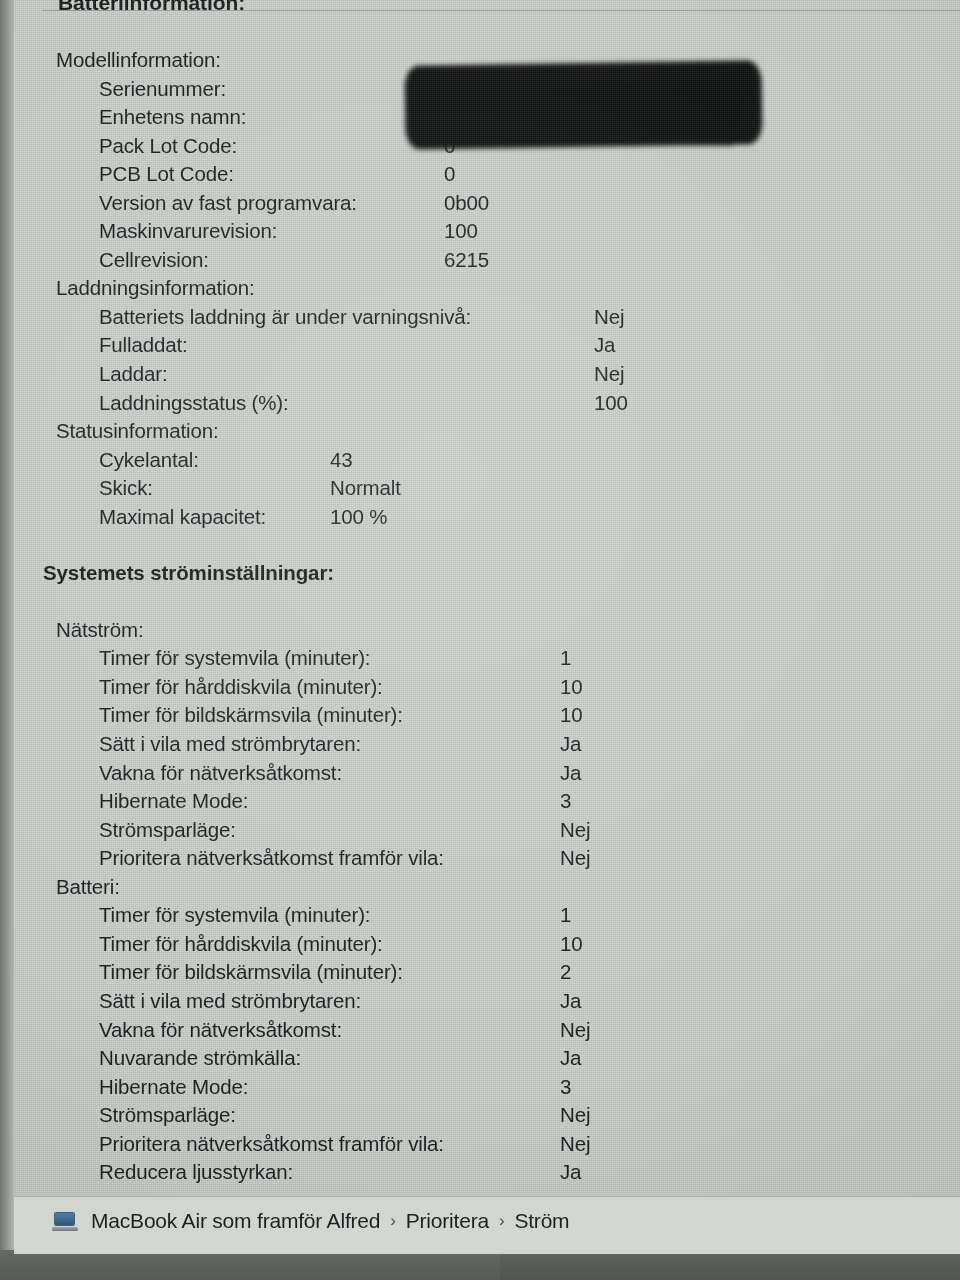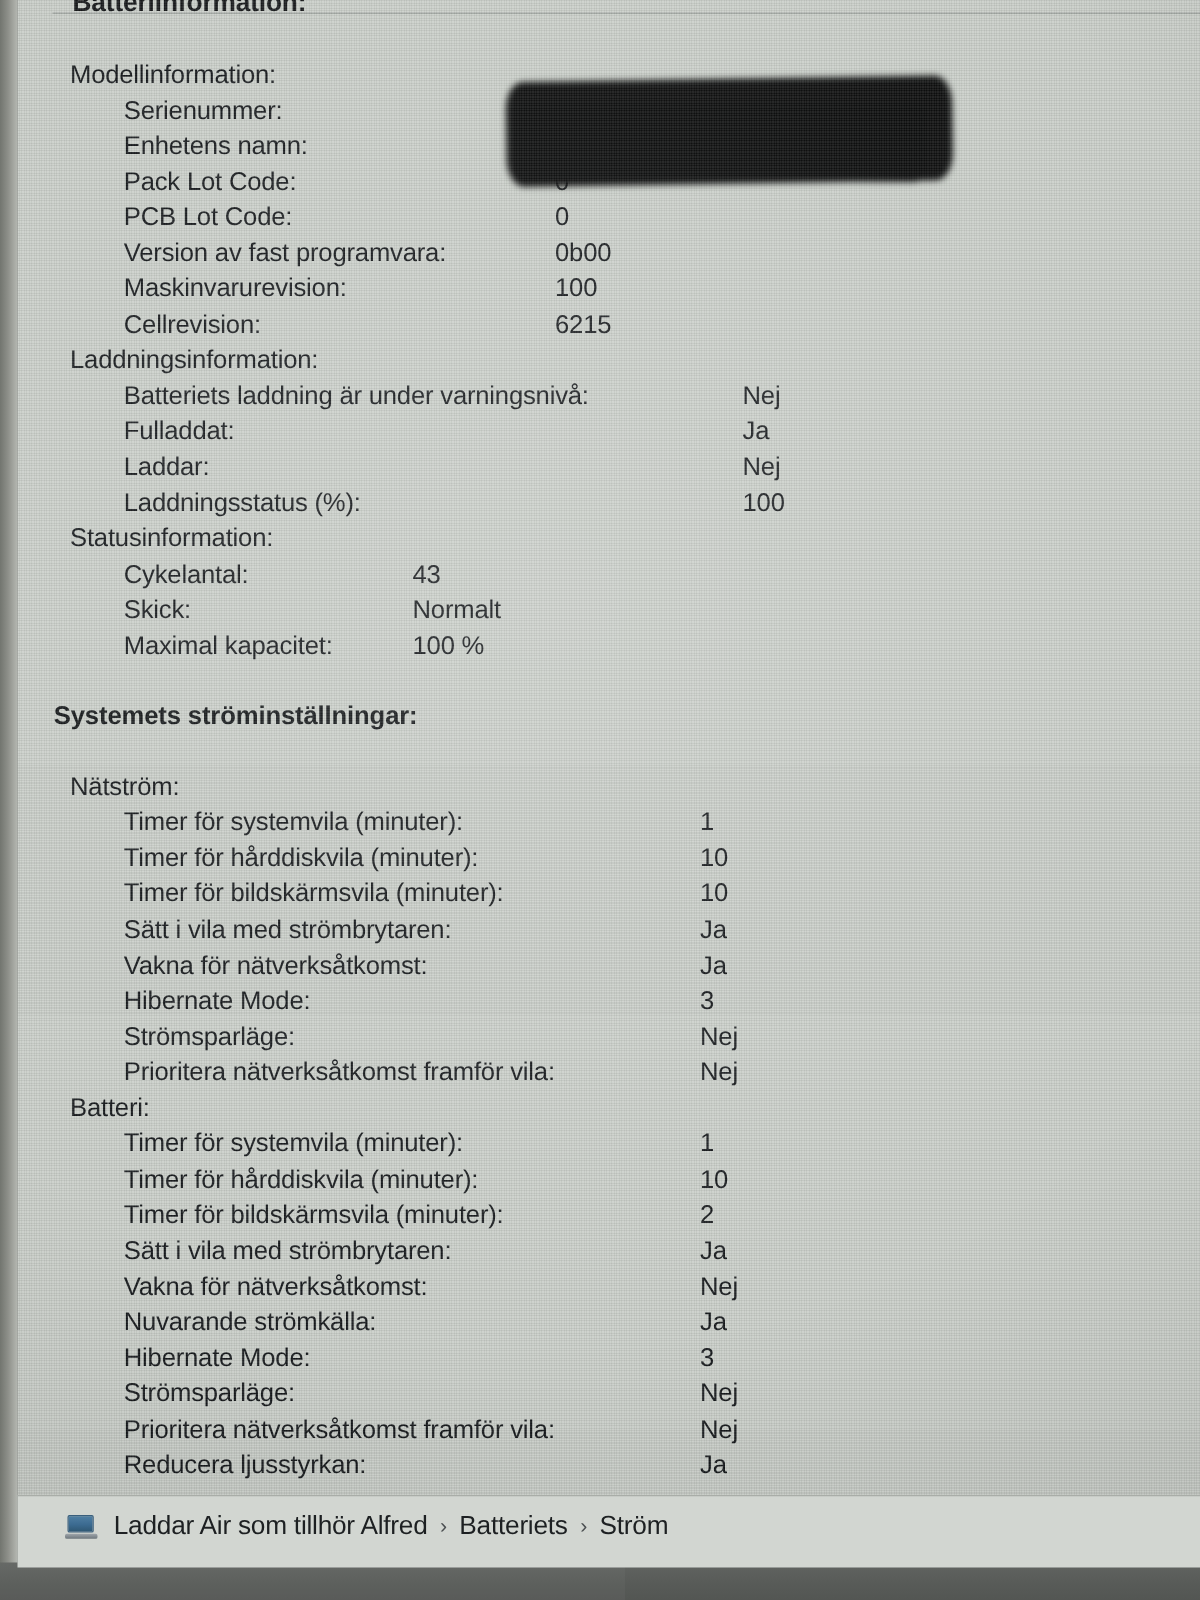--- a/index.html
+++ b/index.html
@@ -375,23 +375,23 @@
     <div class="screen-texture"></div>
     <div class="photo-shade"></div>
   </div>
 
   <div id="footer-bar">
     <div class="crumbs" id="crumbs-root">
         <span class="laptop-icon">
           <span class="lid"></span>
           <span class="base"></span>
         </span>
-        <span>Laddar Air som tillhör Alfred</span>
+        <span>MacBook Air som framför Alfred</span>
         <span class="crumb-sep">›</span>
-        <span>Batteriets</span>
+        <span>Prioritera</span>
         <span class="crumb-sep">›</span>
         <span>Ström</span>
       </div>
   </div>
 
   <div class="left-edge"></div>
   <div class="bottom-edge"></div>
 </div>
 
 </body></html>

